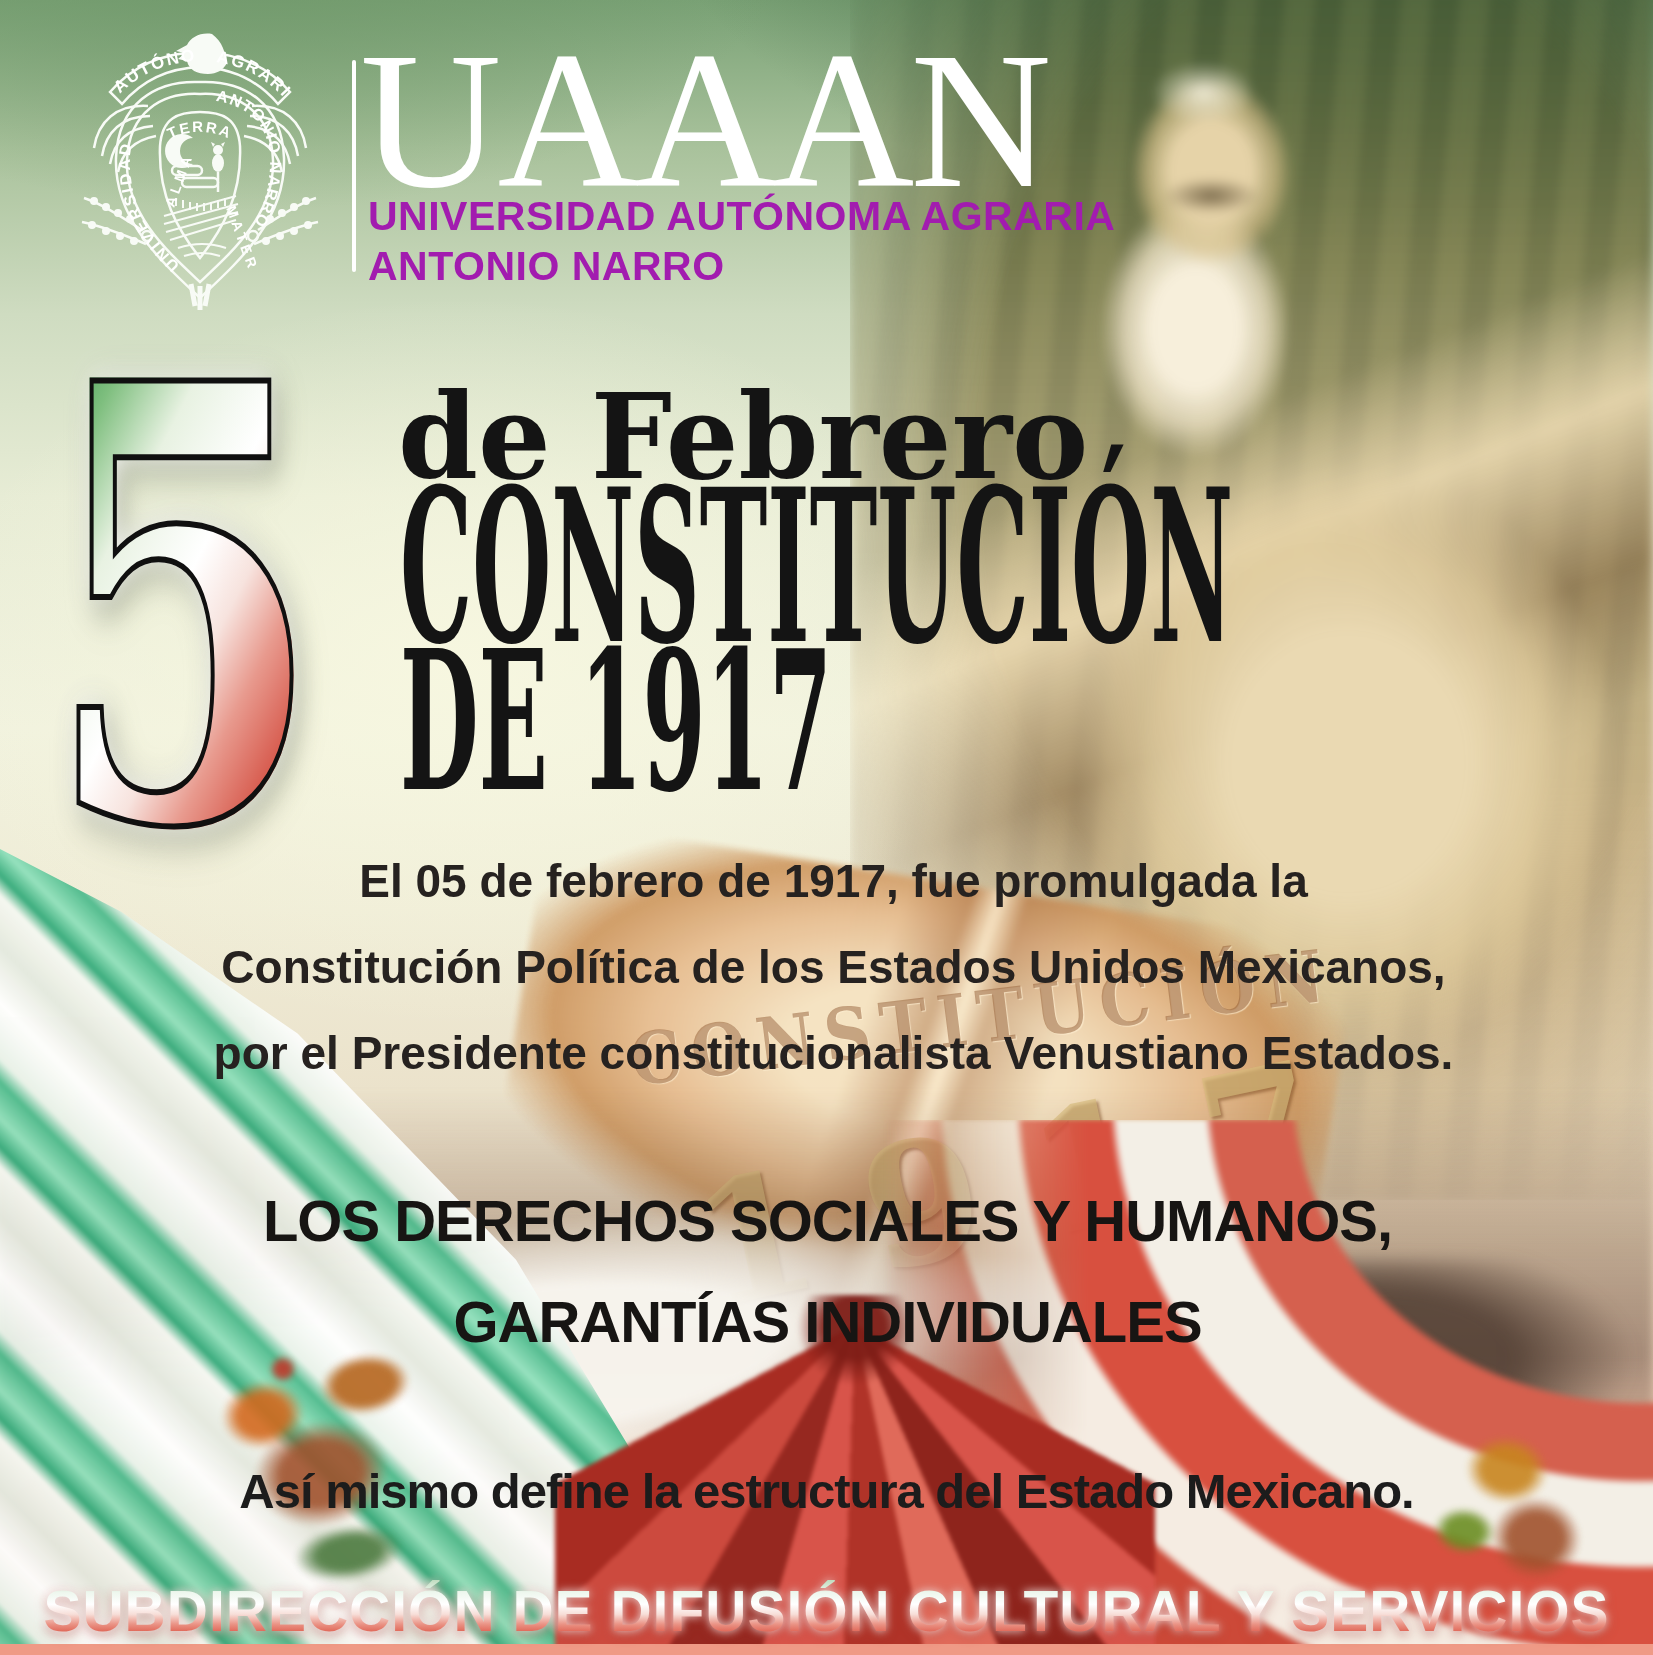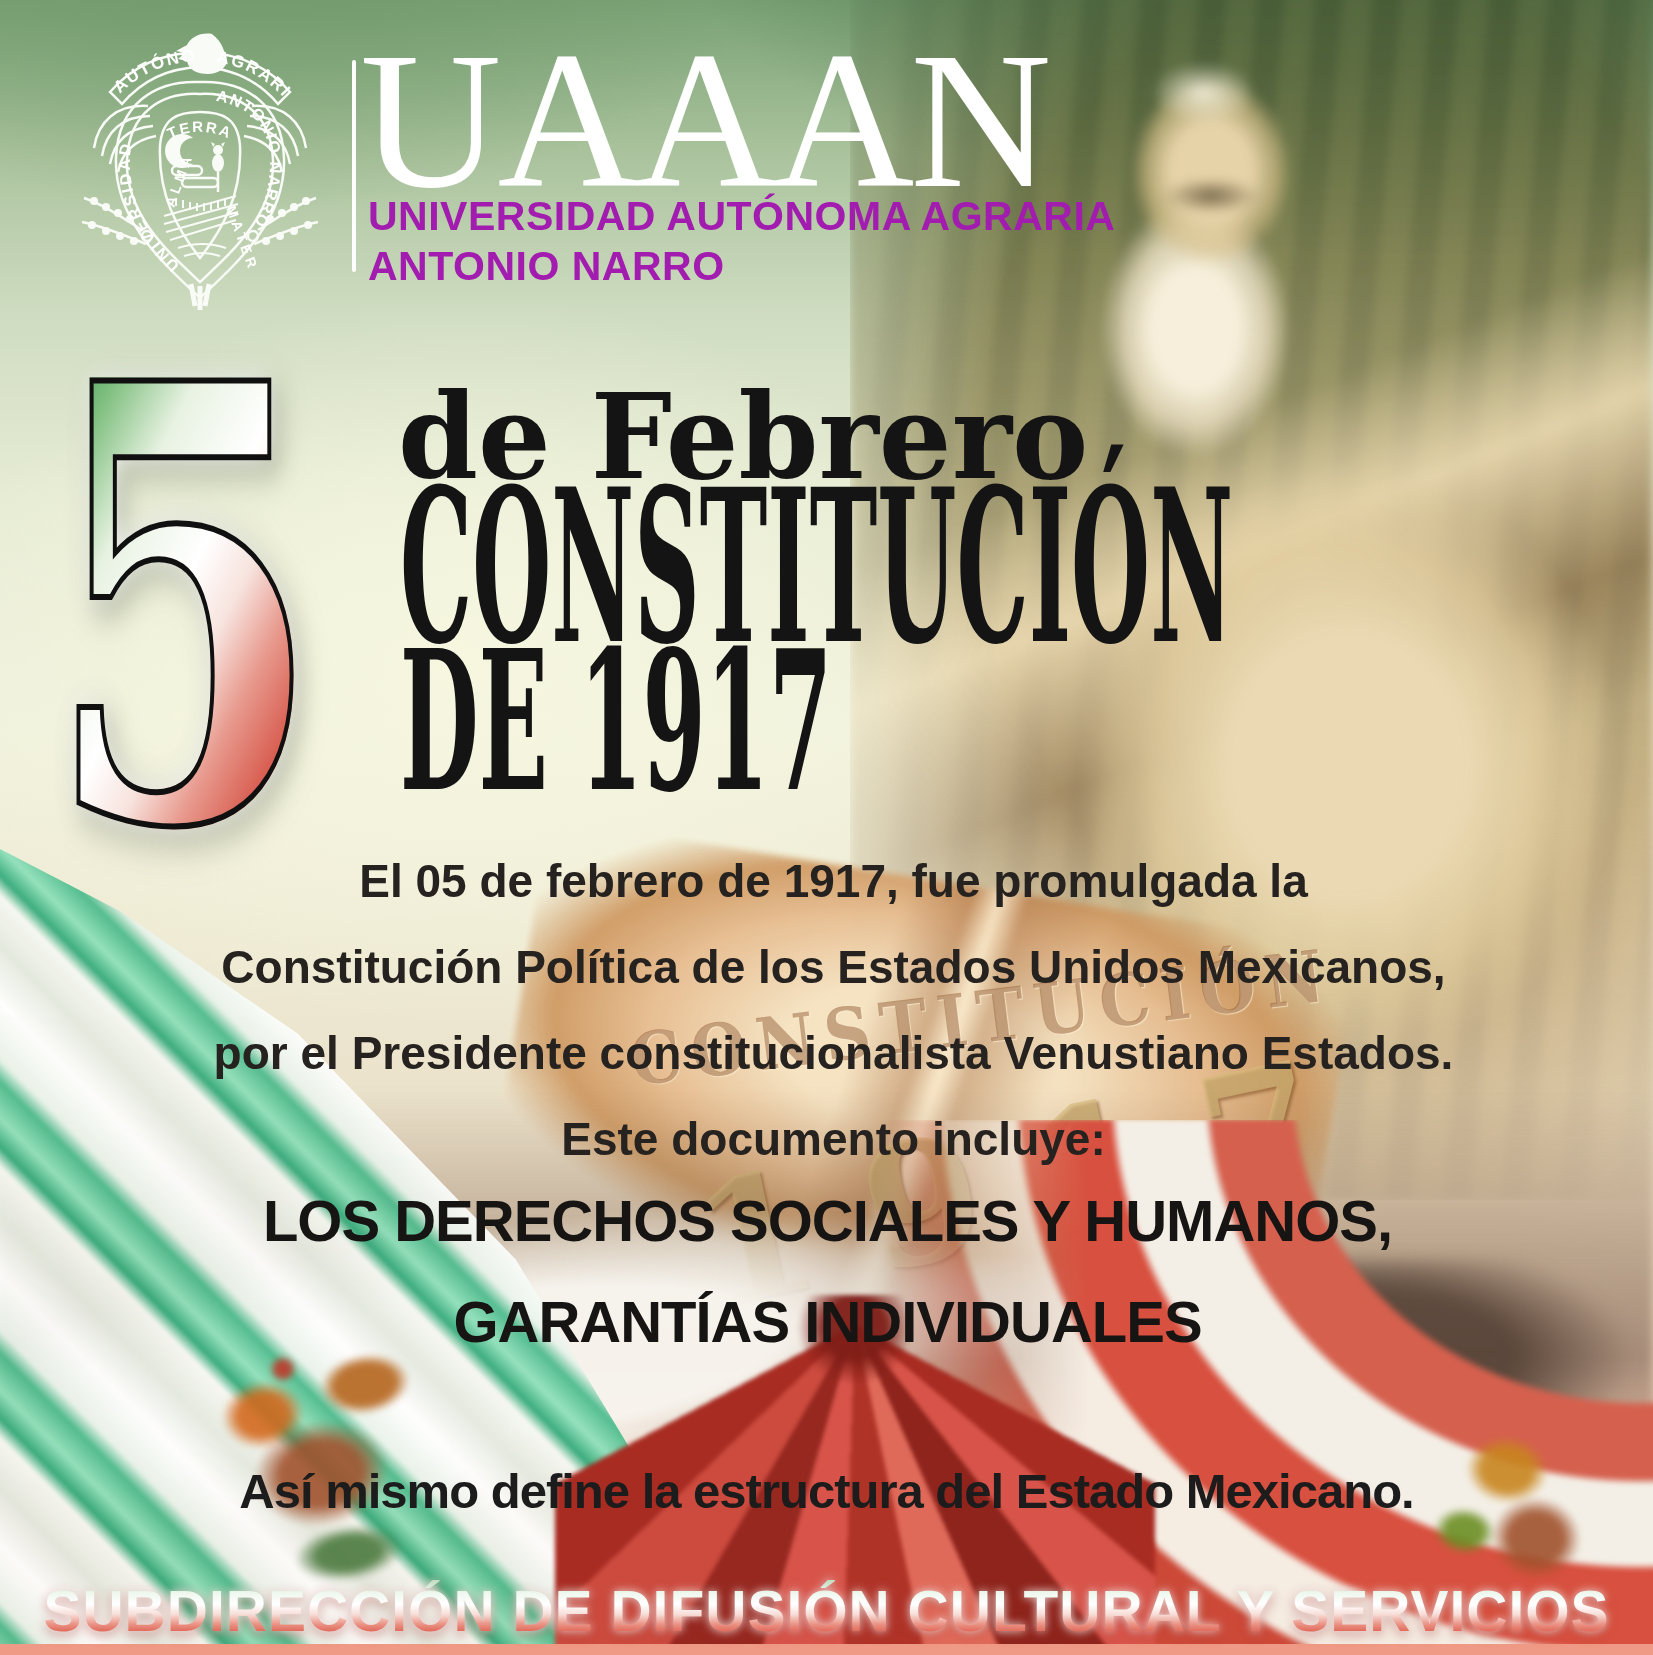--- a/index.html
+++ b/index.html
@@ -237,21 +237,20 @@
 
   <div class="five">5</div>
   <div class="title-line de-feb">de Febrero</div>
   <div class="title-line constitucion">CONSTITUCIÓN</div>
   <div class="title-line de1917">DE 1917</div>
 
   <div class="body-block">
     <div>El 05 de febrero de 1917, fue promulgada la</div>
     <div>Constitución Política de los Estados Unidos Mexicanos,</div>
     <div>por el Presidente constitucionalista Venustiano Estados.</div>
-    <div>Este documento incluye:</div>
   </div>
 
   <div class="caps-block">
     <div>LOS DERECHOS SOCIALES Y HUMANOS,</div>
     <div>GARANTÍAS INDIVIDUALES</div>
   </div>
 
   <div class="closing">Así mismo define la estructura del Estado Mexicano.</div>
 
   <div class="footer">SUBDIRECCIÓN DE DIFUSIÓN CULTURAL Y SERVICIOS</div>

